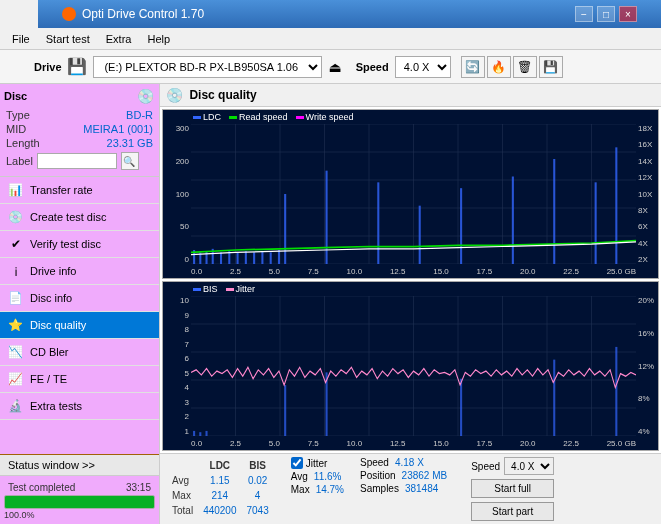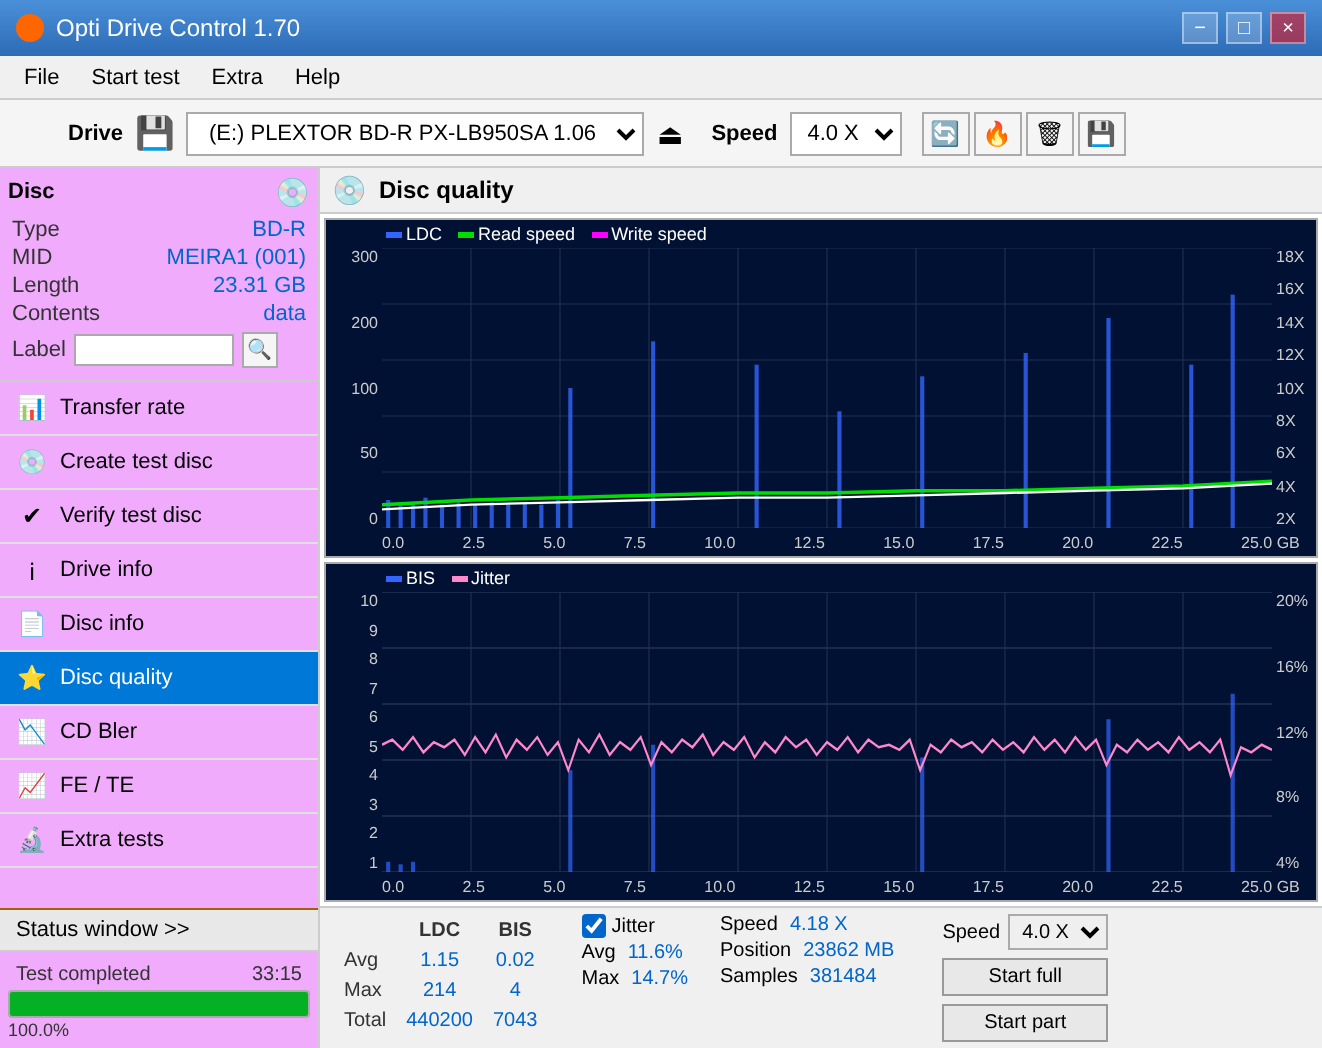--- a/index.html
+++ b/index.html
@@ -5,22 +5,23 @@
     * { box-sizing: border-box; margin: 0; padding: 0; }
     body { font-family: 'Segoe UI', Tahoma, sans-serif; font-size: 11px; background: #f0f0f0; width: 661px; height: 524px; overflow: hidden; }
 
     
     .title-bar {
       background: linear-gradient(to bottom, #4a90d9, #2d6bb5);
       color: white;
       display: flex;
       align-items: center;
       justify-content: space-between;
-      padding: 4px 8px;
+      padding: 4px 24px;
       height: 28px;
+      margin-left: 38px;
     }
     .title-bar-left { display: flex; align-items: center; gap: 6px; font-size: 12px; font-weight: 500; }
     .title-bar-icon { width: 14px; height: 14px; background: #ff6600; border-radius: 50%; display: inline-block; }
     .title-bar-controls { display: flex; gap: 4px; }
     .title-btn {
       width: 18px; height: 16px; background: rgba(255,255,255,0.2); border: 1px solid rgba(255,255,255,0.4);
       color: white; font-size: 10px; cursor: pointer; display: flex; align-items: center; justify-content: center;
     }
     .title-btn.close { background: rgba(255,0,0,0.5); }
 
@@ -225,21 +226,21 @@
       justify-content: space-between;
       align-items: flex-start;
       padding-left: 2px;
       font-size: 8px;
       color: #ccc;
     }
     .x-axis {
       position: absolute;
       bottom: 2px;
       left: 28px;
-      right: 8px;
+      right: 22px;
       display: flex;
       justify-content: space-between;
       font-size: 8px;
       color: #ccc;
     }
     .chart-inner {
       position: absolute;
       top: 14px;
       bottom: 14px;
       left: 28px;
@@ -300,24 +301,20 @@
         <span class="disc-row-label">Type</span>
         <span class="disc-row-value">BD-R</span>
       </div>
       <div class="disc-row">
         <span class="disc-row-label">MID</span>
         <span class="disc-row-value">MEIRA1 (001)</span>
       </div>
       <div class="disc-row">
         <span class="disc-row-label">Length</span>
         <span class="disc-row-value">23.31 GB</span>
-      </div>
-      <div class="disc-row">
-        <span class="disc-row-label">Contents</span>
-        <span class="disc-row-value">data</span>
       </div>
       <div class="label-row">
         <span class="disc-row-label">Label</span>
         <input class="label-input" type="text" style="">
         <div class="label-btn">🔍</div>
       </div>
     </div>
 
     <div class="nav-item">
       <span class="nav-icon">📊</span>

